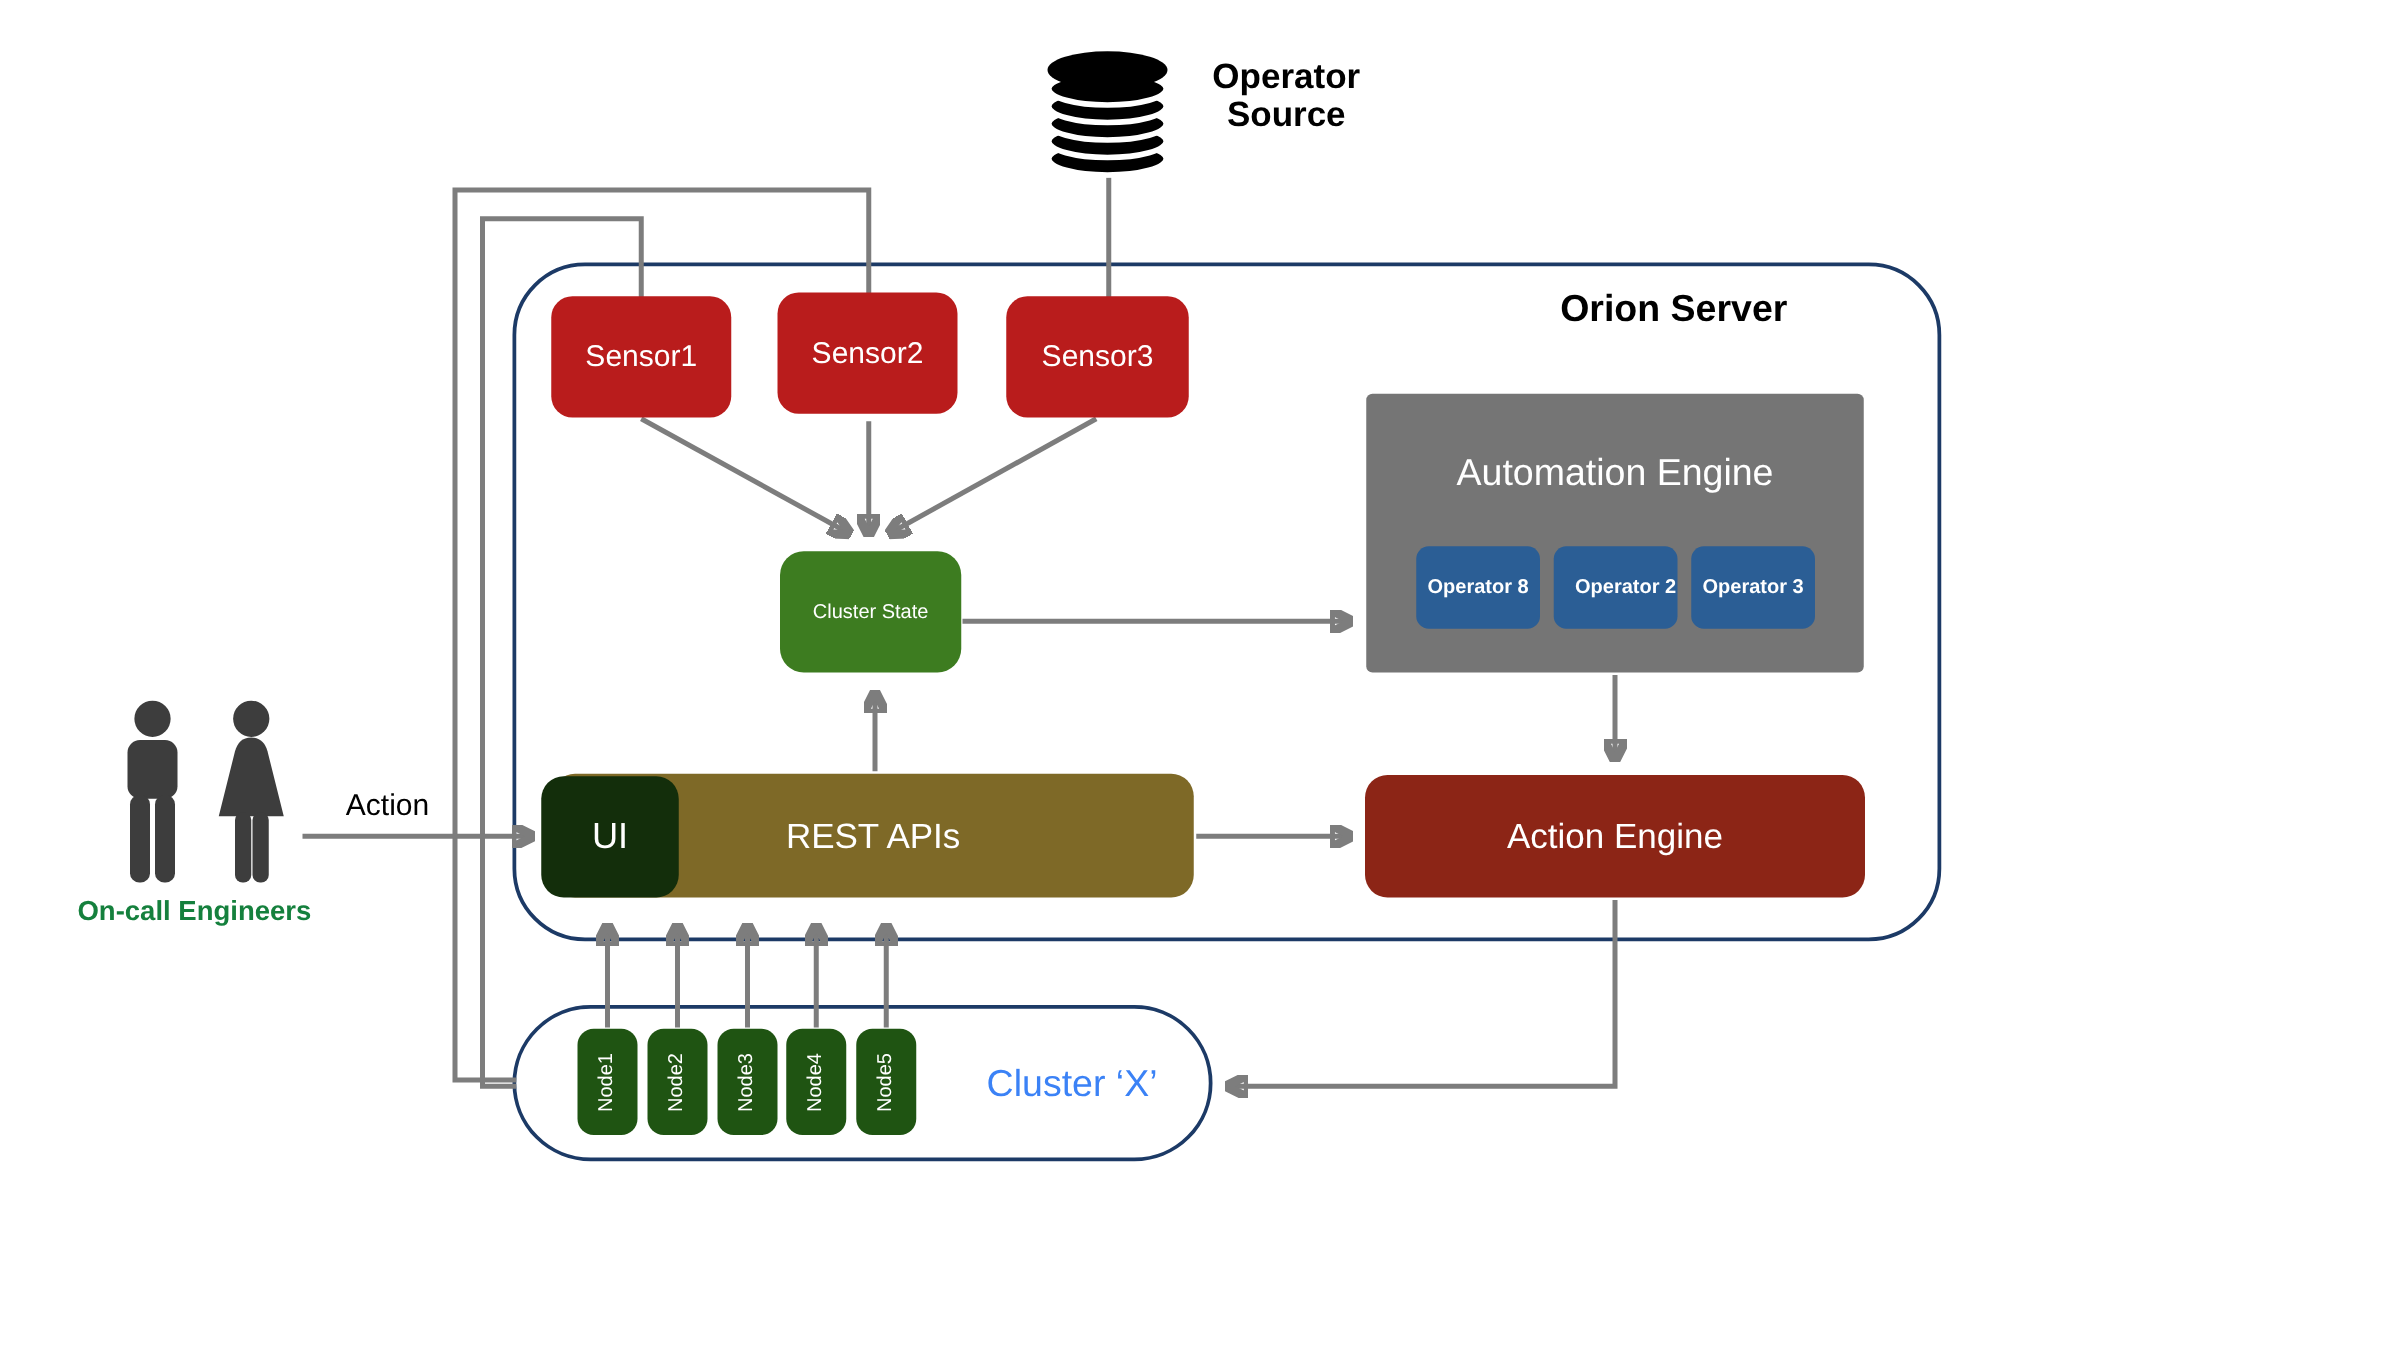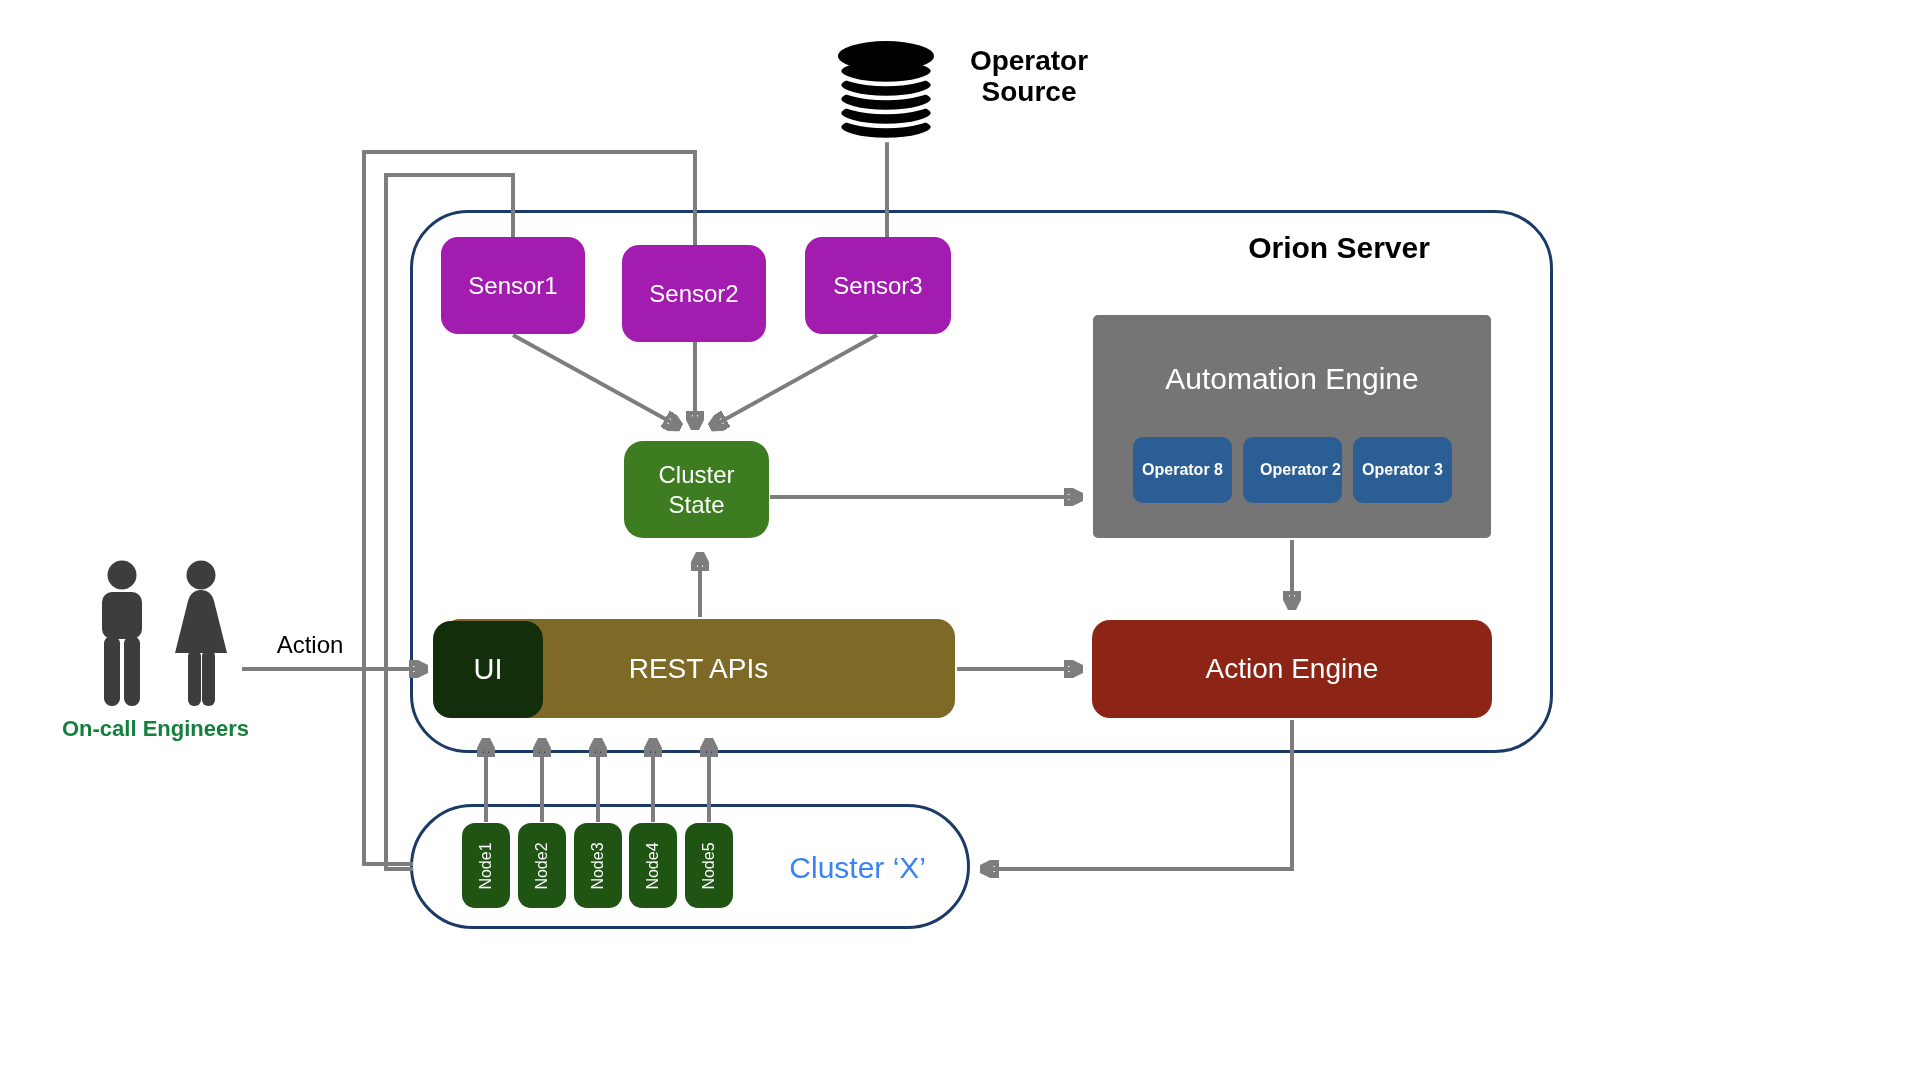--- a/index.html
+++ b/index.html
@@ -30,28 +30,28 @@
 
   
   #connectors { left:0; top:0; width:1920px; height:1080px; z-index:2; }
   #connectors path { stroke:#7d7d7d; stroke-width:4; fill:none; }
 
   
   .box {
     position:absolute; display:flex; align-items:center; justify-content:center;
     color:#fff; text-align:center; z-index:3;
   }
-  .sensor { width:144px; height:97px; background:#a21caf; border-radius:17px; font-size:24px; }
+  .sensor { width:144px; height:97px; background:#b91c1c; border-radius:17px; font-size:24px; }
   #sensor1 { left:441px; top:237px; }
-  #sensor2 { left:622px; top:245px; }
+  #sensor2 { left:622px; top:234px; }
   #sensor3 { left:805px; top:237px; width:146px; }
 
   #cluster-state {
     left:624px; top:441px; width:145px; height:97px; background:#3d7c20;
-    border-radius:19px; font-size:24px; line-height:1.25; padding:0 24px;
+    border-radius:19px; font-size:16px; line-height:1.25; padding:0 24px;
   }
 
   #automation-engine {
     left:1093px; top:315px; width:398px; height:223px; background:#757575;
     border-radius:5px; z-index:3;
   }
   #automation-title {
     left:0; top:47px; width:100%; text-align:center; color:#fff; font-size:30px;
   }
   .operator {

